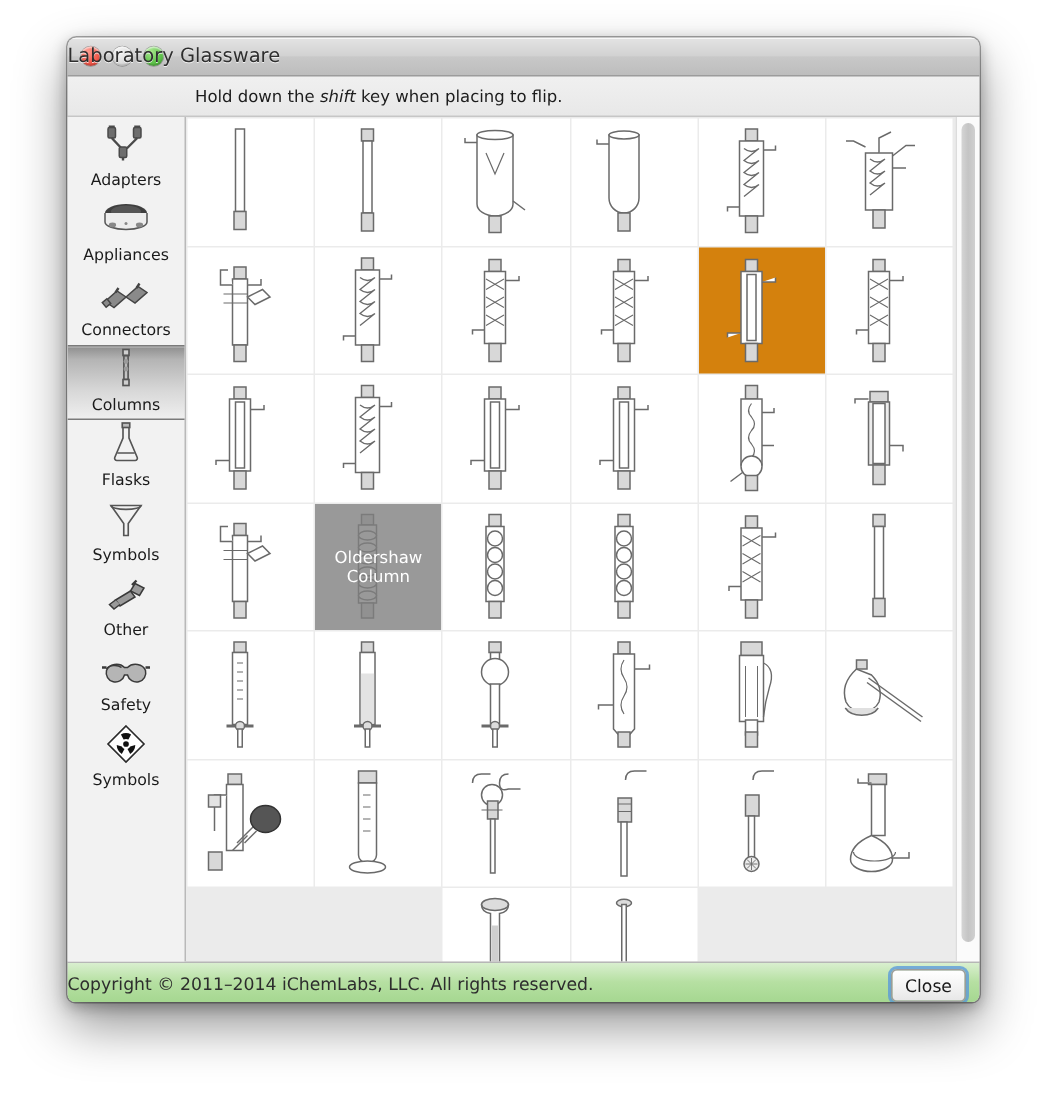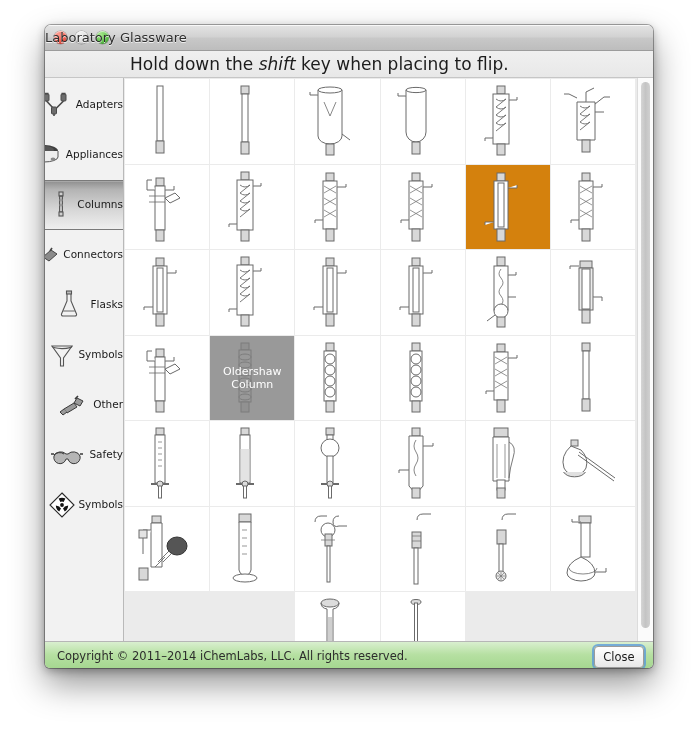--- a/index.html
+++ b/index.html
@@ -55,21 +55,21 @@
 
   
   .hintbar {
     height: 26px;
     background: linear-gradient(to bottom, #f0f0f0 0%, #e8e8e8 100%);
     border-bottom: 1px solid #c6c6c6;
     display: flex; align-items: center;
   }
   .hint-text {
     margin-left: 85px;
-    font-size: 17px; color: #1c1c1c; white-space: pre;
+    font-size: 11px; color: #1c1c1c; white-space: pre;
   }
   .hint-text i { font-style: italic; }
 
   
   .body-area {
     position: relative;
     height: 563px;
     background: #ebebeb;
     display: flex;
   }
@@ -79,22 +79,22 @@
     width: 79px;
     background: #f2f2f2;
     border-right: 1px solid #b9b9b9;
     padding-top: 2px;
     box-sizing: border-box;
     position: relative;
     z-index: 3;
   }
   .cat {
     height: 50px;
-    display: flex; flex-direction: row;
-    align-items: center; justify-content: flex-end;
+    display: flex; flex-direction: column;
+    align-items: center; justify-content: space-between;
     padding-bottom: 2px;
     box-sizing: border-box;
     cursor: default;
     border-top: 1px solid transparent;
     border-bottom: 1px solid transparent;
   }
   .cat.selected {
     background: linear-gradient(to bottom, #8e8e8e 0%, #b4b4b4 18%, #d8d8d8 62%, #efefef 100%);
     border-top: 1px solid #7a7a7a;
     border-bottom: 1px solid #7a7a7a;
@@ -174,21 +174,20 @@
 
   
   .footer {
     position: relative;
     height: 28px;
     background: linear-gradient(to bottom, #d9efcf 0%, #b6e0a2 45%, #a3d68e 100%);
     border-top: 1px solid #b6b6b6;
     display: flex; align-items: center;
   }
   .copyright {
-    margin-left: 12px;
     font-size: 11.5px; color: #2d2d2d;
   }
   .close-btn {
     position: absolute; right: 9px; top: 4px;
     width: 48px; height: 20px;
     border-radius: 4px;
     background: linear-gradient(to bottom, #ffffff 0%, #f4f4f4 50%, #e7e7e7 100%);
     border: 1px solid #9b9b9b;
     box-shadow: 0 0 0 2px rgba(86,150,220,0.75), 0 1px 1px rgba(0,0,0,0.12);
     font-size: 11.5px; color: #1a1a1a;
@@ -251,49 +250,49 @@
      <ellipse cx="22" cy="9" rx="14" ry="6" fill="#3f3f3f"></ellipse>
      <ellipse cx="22" cy="8" rx="10" ry="4" fill="#555"></ellipse>
      <path d="M8 9 v6 a14 5 0 0 0 28 0 v-6" fill="#ededed" stroke="#555" stroke-width="1"></path>
      <ellipse cx="13" cy="17" rx="2.4" ry="1.6" fill="#888"></ellipse>
      <ellipse cx="31" cy="17" rx="2.4" ry="1.6" fill="#888"></ellipse>
      <circle cx="22" cy="16" r="1" fill="#888"></circle>
               </svg>
             </div>
             <div class="cat-label">Appliances</div>
           </div>
+          <div class="cat">
+            <div class="cat-icon">
+              <svg width="40" height="24" viewBox="0 0 40 24">
+     <g stroke="#444" fill="#8a8a8a" stroke-width="1">
+       <path d="M6 16 l8-7 6 4 -8 7 z"></path>
+                  <path d="M20 13 l8-7 6 4 -8 7 z"></path>
+       <path d="M13 10 l2-3 M27 7 l2-3" stroke-width="1.6"></path>
+       <rect x="5" y="15" width="4" height="4" transform="rotate(-40 7 17)"></rect>
+     </g>
+              </svg>
+            </div>
+            <div class="cat-label">Connectors</div>
+          </div>
           <div class="cat selected">
             <div class="cat-icon">
               <svg width="20" height="28" viewBox="0 0 20 28">
      <g stroke="#555" fill="none" stroke-width="1.1">
                   <rect x="8" y="2" width="4" height="4" fill="#cfcfcf"></rect>
      <rect x="8.6" y="6" width="2.8" height="16"></rect>
      <circle cx="10" cy="10" r="1.6" fill="#9a9a9a" stroke="none"></circle>
      <circle cx="10" cy="15" r="1.6" fill="#9a9a9a" stroke="none"></circle>
      <rect x="8" y="22" width="4" height="4" fill="#cfcfcf"></rect>
                 </g>
               </svg>
             </div>
             <div class="cat-label">Columns</div>
           </div>
           <div class="cat">
             <div class="cat-icon">
-              <svg width="40" height="24" viewBox="0 0 40 24">
-     <g stroke="#444" fill="#8a8a8a" stroke-width="1">
-       <path d="M6 16 l8-7 6 4 -8 7 z"></path>
-                  <path d="M20 13 l8-7 6 4 -8 7 z"></path>
-       <path d="M13 10 l2-3 M27 7 l2-3" stroke-width="1.6"></path>
-       <rect x="5" y="15" width="4" height="4" transform="rotate(-40 7 17)"></rect>
-     </g>
-              </svg>
-            </div>
-            <div class="cat-label">Connectors</div>
-          </div>
-          <div class="cat">
-            <div class="cat-icon">
               <svg width="22" height="28" viewBox="0 0 22 28">
      <g stroke="#555" fill="none" stroke-width="1.1">
                   <rect x="8.5" y="1" width="5" height="3" fill="#bdbdbd"></rect>
      <path d="M9 4 v7 L3.5 24 a1.5 1.5 0 0 0 1.4 2 h12.2 a1.5 1.5 0 0 0 1.4 -2 L13 11 V4"></path>
      <path d="M5.2 21 h11.6" stroke-width="0.9"></path>
                 </g>
               </svg>
             </div>
             <div class="cat-label">Flasks</div>
           </div>

